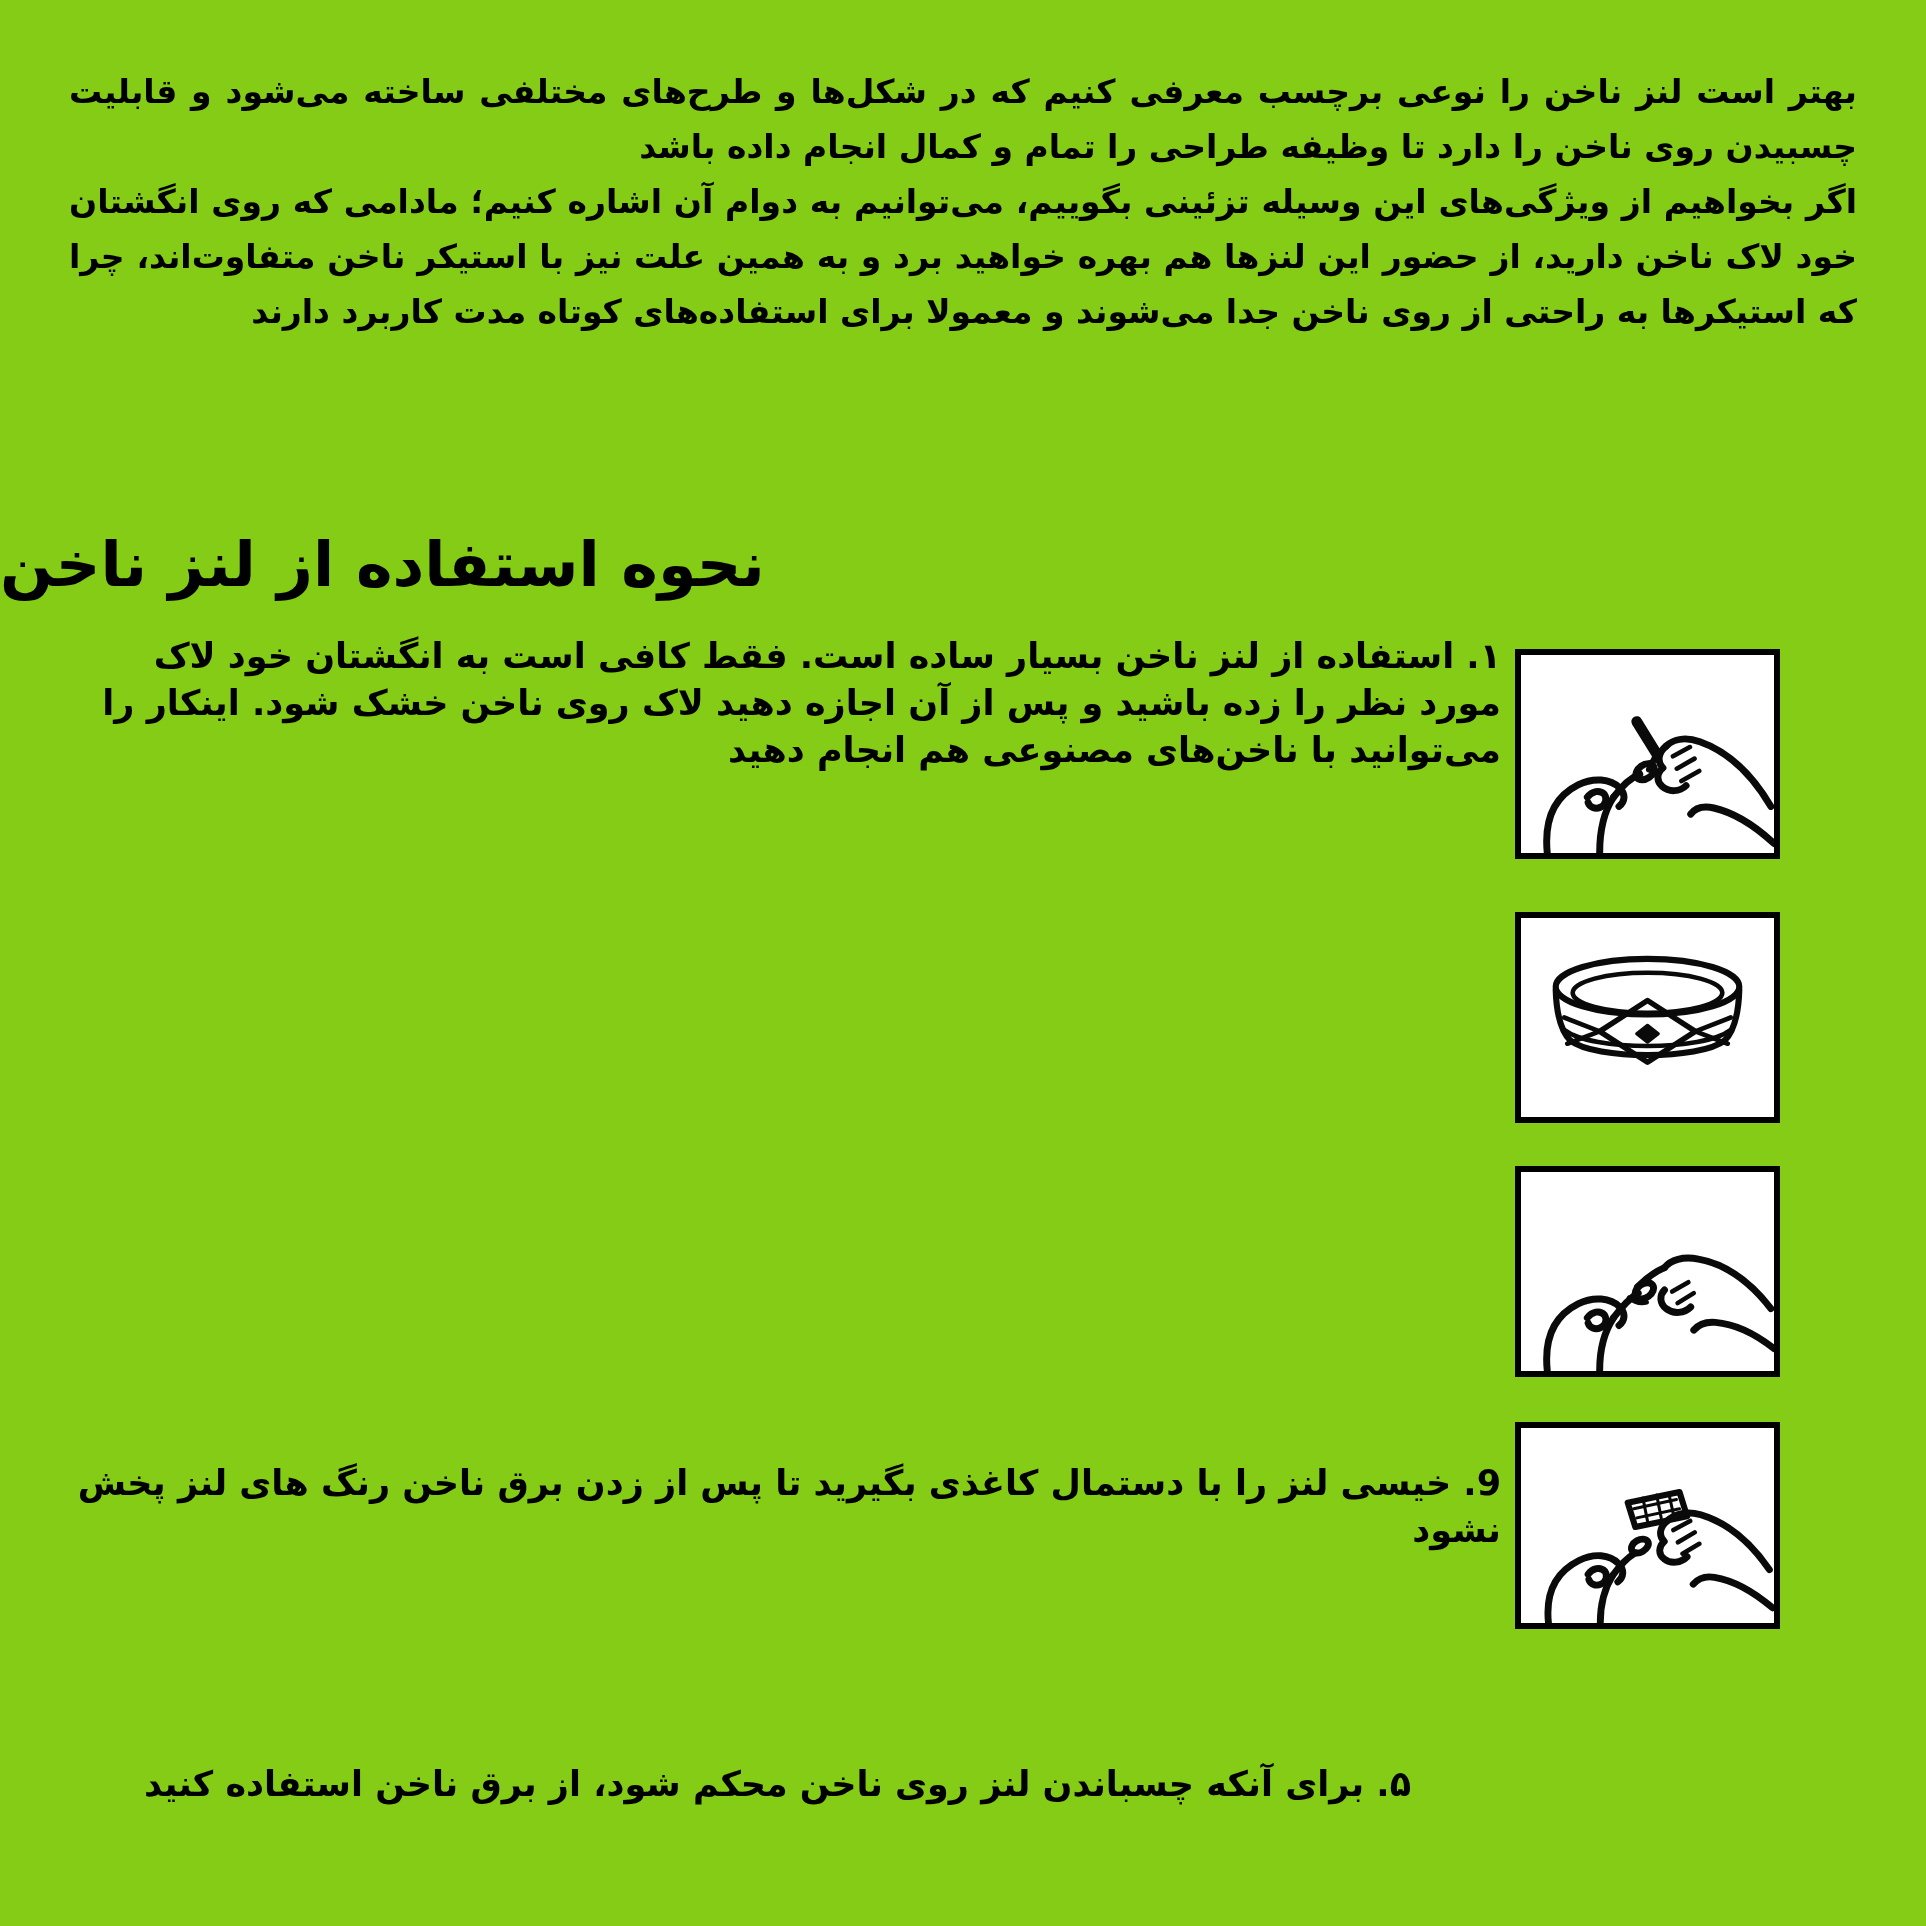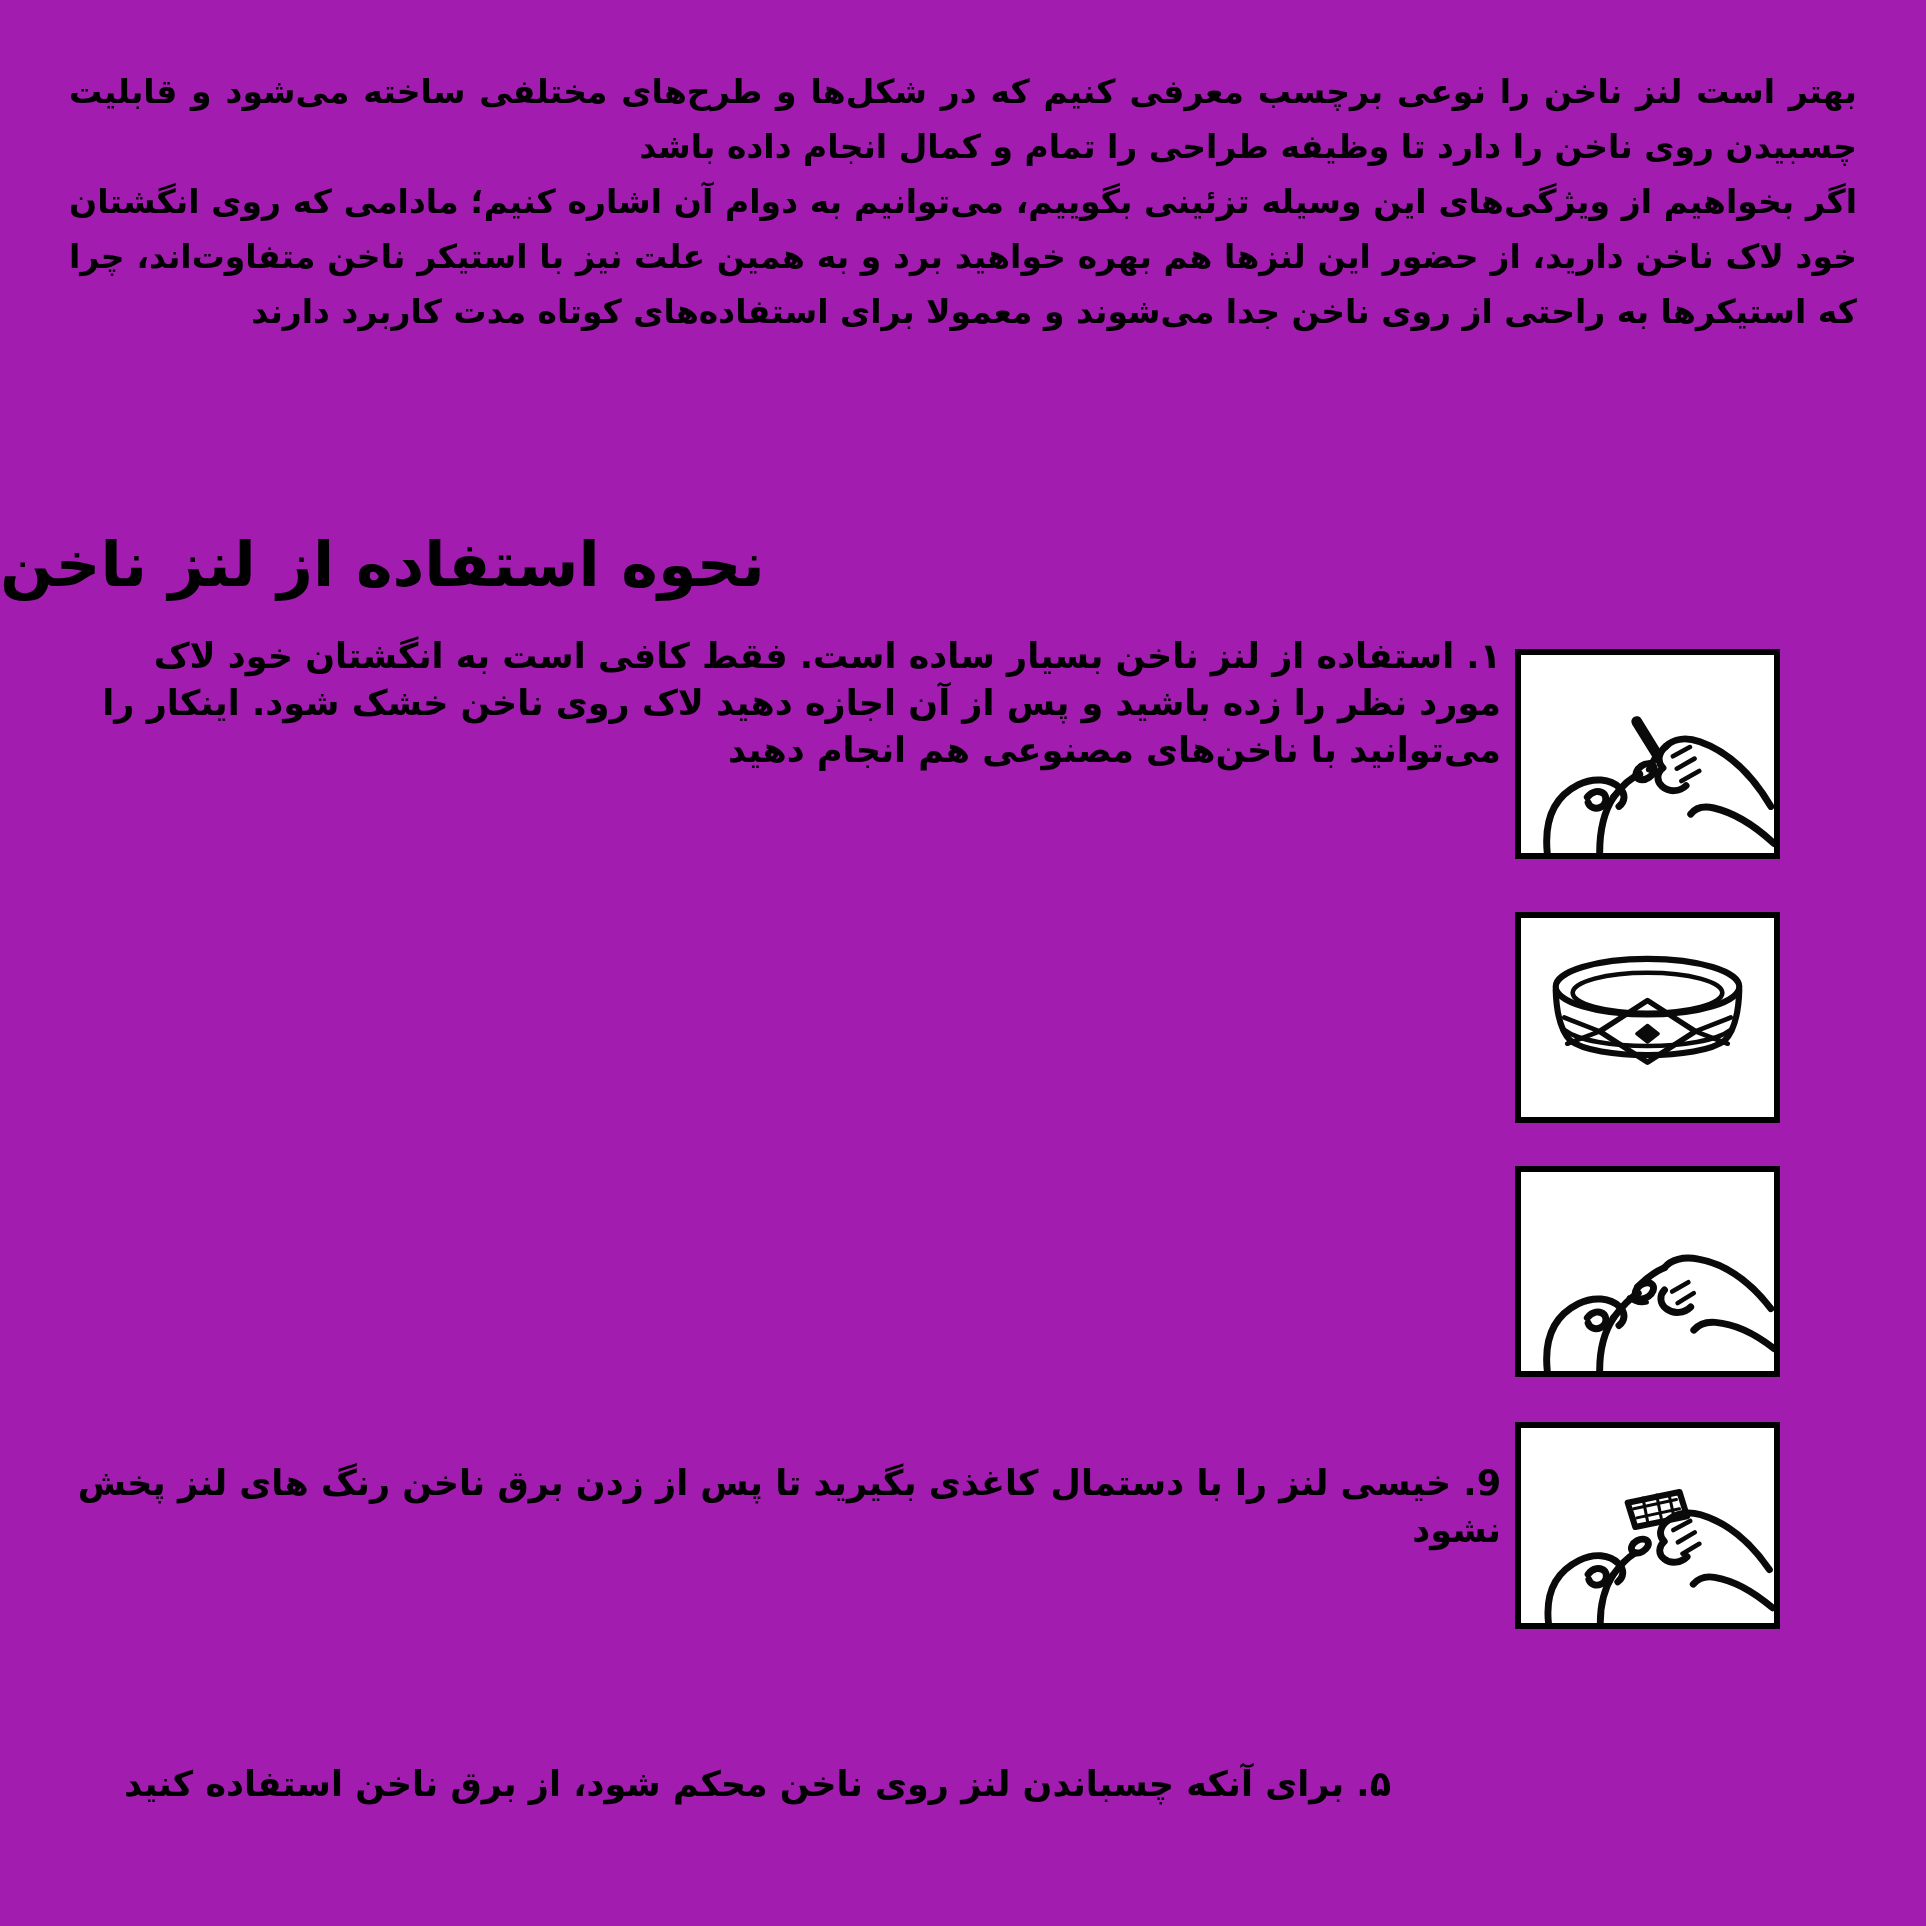--- a/index.html
+++ b/index.html
@@ -1,21 +1,21 @@
 <!DOCTYPE html>
 <html lang="fa" style="font-size:12.3px"><head>
 <meta charset="utf-8">
 <style>
   * { margin: 0; padding: 0; box-sizing: border-box; }
   html, body { background: #ffffff; }
   .page {
     position: relative;
     width: 1926px;
     height: 1926px;
-    background: #a21caf;
+    background: #84cc16;
     color: #000000;
     direction: rtl;
     font-family: "DejaVu Sans", sans-serif;
     font-weight: bold;
     overflow: hidden;
   }
   
   .intro-block {
     position: absolute;
     top: 64px;
@@ -49,21 +49,21 @@
     line-height: 47px;
     text-align: right;
   }
   .step-1 { top: 633px; }
   .step-2 { top: 905px; }
   .step-3 { top: 1225px; }
   .step-4 { top: 1460px; }
   .step-5 {
     top: 1761px;
     left: auto;
-    right: 535px;
+    right: 515px;
     width: auto;
     max-width: 1233px;
     white-space: nowrap;
   }
   
   .figure {
     position: absolute;
     left: 1515px;
     width: 265px;
     border: 6.2px solid #000000;

